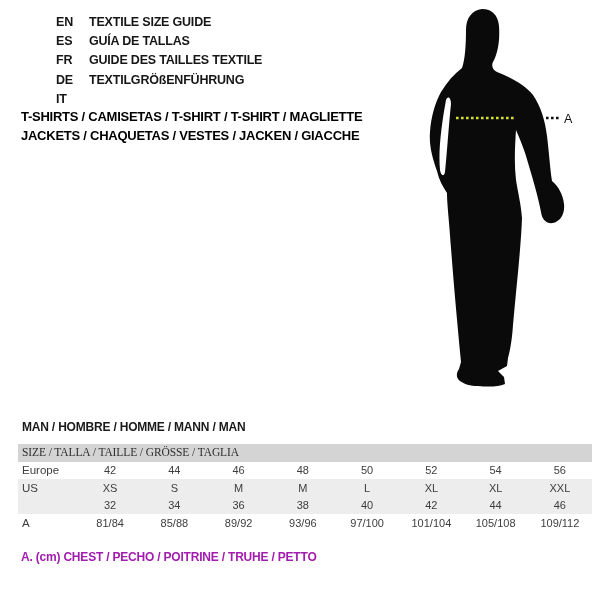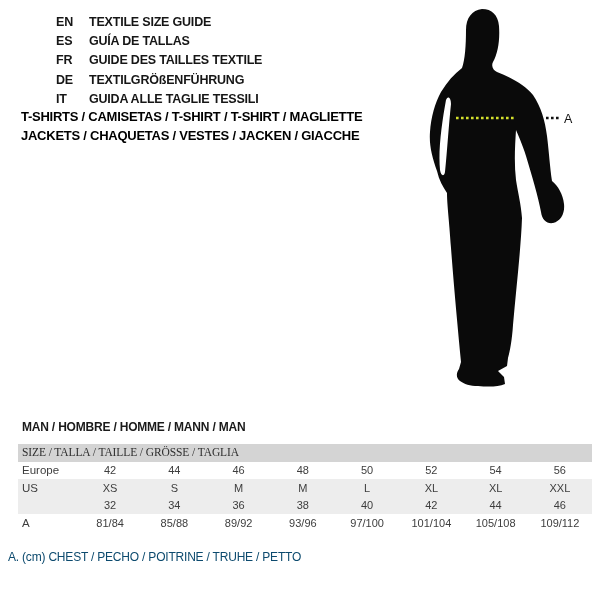--- a/index.html
+++ b/index.html
@@ -45,22 +45,22 @@
     height:17.5px;line-height:17.5px;background:#d4d4d4;
     padding-left:4px;font-size:11.5px;color:#2e2e2e;letter-spacing:-0.1px;font-family:Liberation Serif, serif;
   }
   .st-row{display:flex;align-items:center;height:17.5px;}
   .st-row.shaded{background:#ededed;}
   .st-label{width:56px;padding-left:4px;font-size:11.5px;}
   .st-cell{flex:1;text-align:center;}
 
   
   .footnote{
-    position:absolute;left:8px;top:550px;
-    font-size:12px;font-weight:400;letter-spacing:-0.2px;color:#0c4a6e;
+    position:absolute;left:21px;top:550px;
+    font-size:12px;font-weight:700;letter-spacing:-0.2px;color:#a21caf;
     white-space:nowrap;
   }
 </style>
 </head>
 <body>
 
 <div class="page">
 
   <div class="lang-block">
     <div class="lang-row">
@@ -74,21 +74,20 @@
     <div class="lang-row">
       <span class="lang-code">FR</span>
       <span>GUIDE DES TAILLES TEXTILE</span>
     </div>
     <div class="lang-row">
       <span class="lang-code">DE</span>
       <span>TEXTILGRÖßENFÜHRUNG</span>
     </div>
     <div class="lang-row">
       <span class="lang-code">IT</span>
-      <span>GUIDA ALLE TAGLIE TESSILI</span>
     </div>
   </div>
 
   <div class="garment-block">
     <div>T-SHIRTS / CAMISETAS / T-SHIRT / T-SHIRT / MAGLIETTE</div>
     <div>JACKETS / CHAQUETAS / VESTES / JACKEN / GIACCHE</div>
   </div>
 
   <svg class="figure-svg" viewBox="0 0 190 400" xmlns="http://www.w3.org/2000/svg">
     <path fill-rule="evenodd" d="M 52,68

